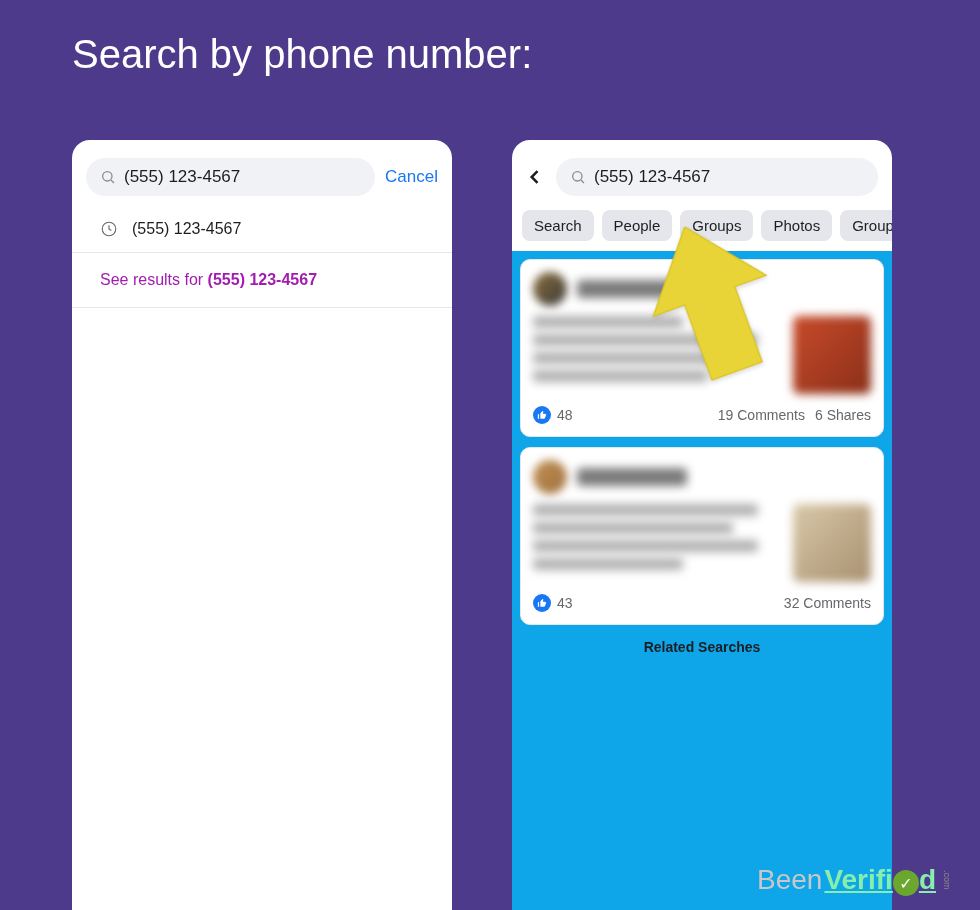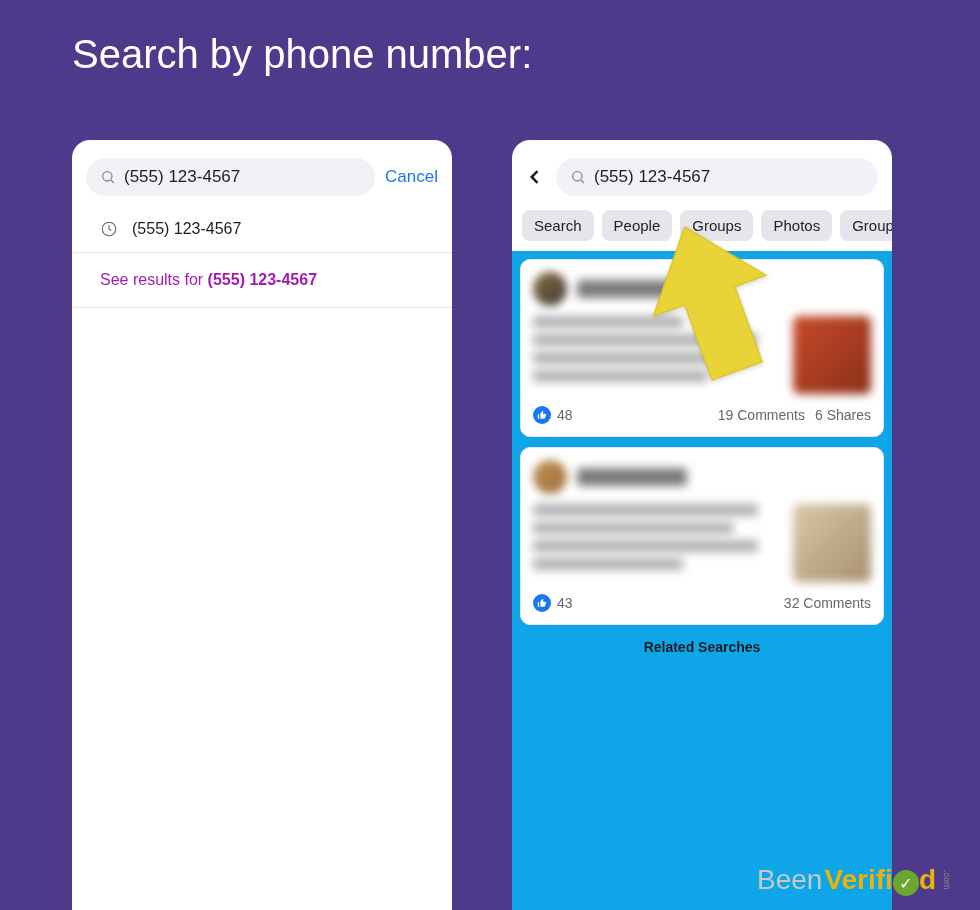--- a/index.html
+++ b/index.html
@@ -235,21 +235,21 @@
     bottom: 14px;
     right: 28px;
     display: flex;
     align-items: baseline;
     gap: 2px;
     font-size: 28px;
     font-weight: 400;
     color: #c8c8c8;
   }
   .watermark .been { color: #c8c8c8; }
-  .watermark .verified { color: #eab308; font-weight: 600; }
+  .watermark .verified { color: #86efac; font-weight: 600; text-decoration: underline; }
   .watermark .check-o {
     display: inline-flex;
     width: 26px;
     height: 26px;
     border-radius: 50%;
     background: #6ba62f;
     color: #fff;
     align-items: center;
     justify-content: center;
     font-size: 16px;

